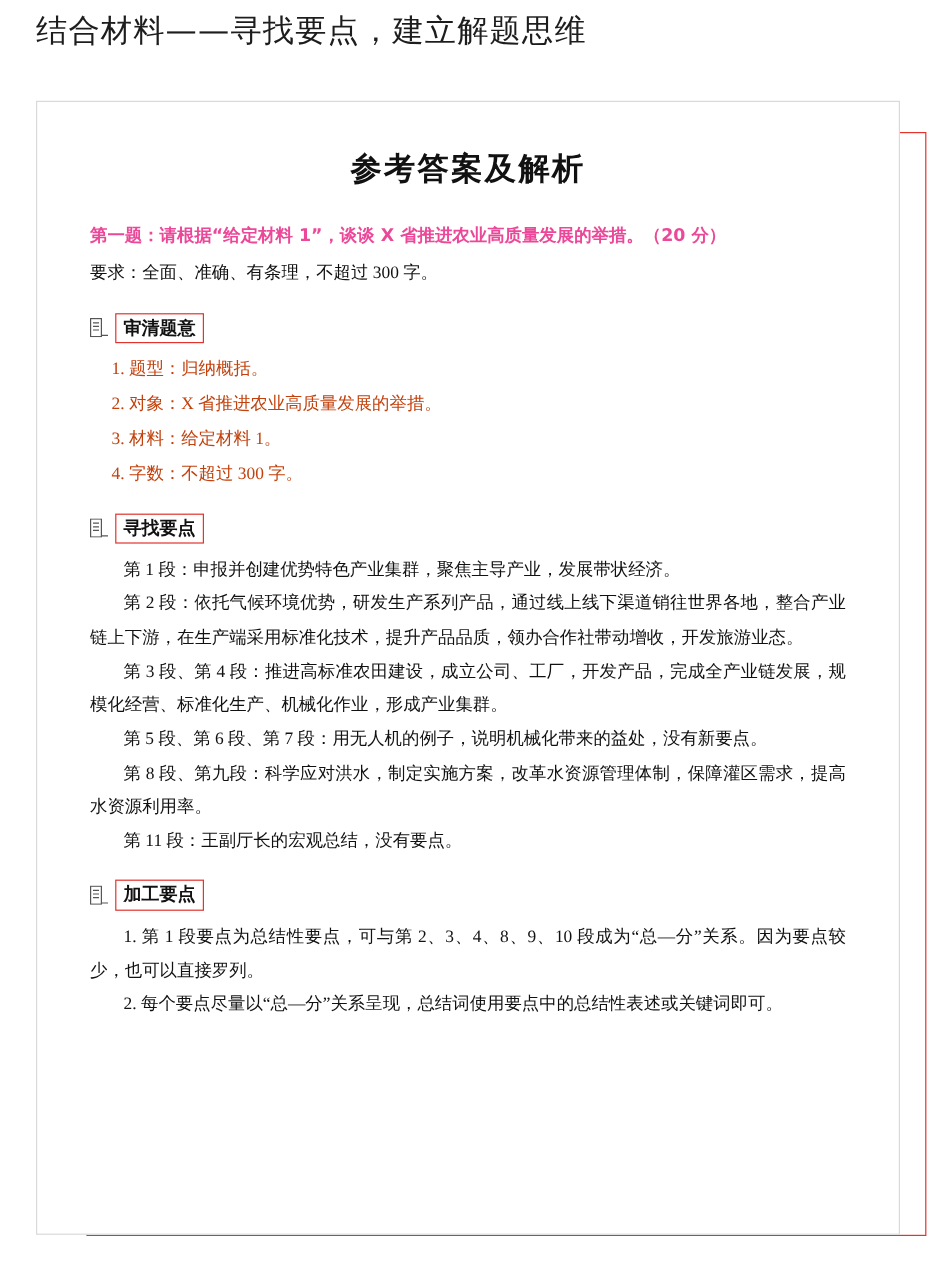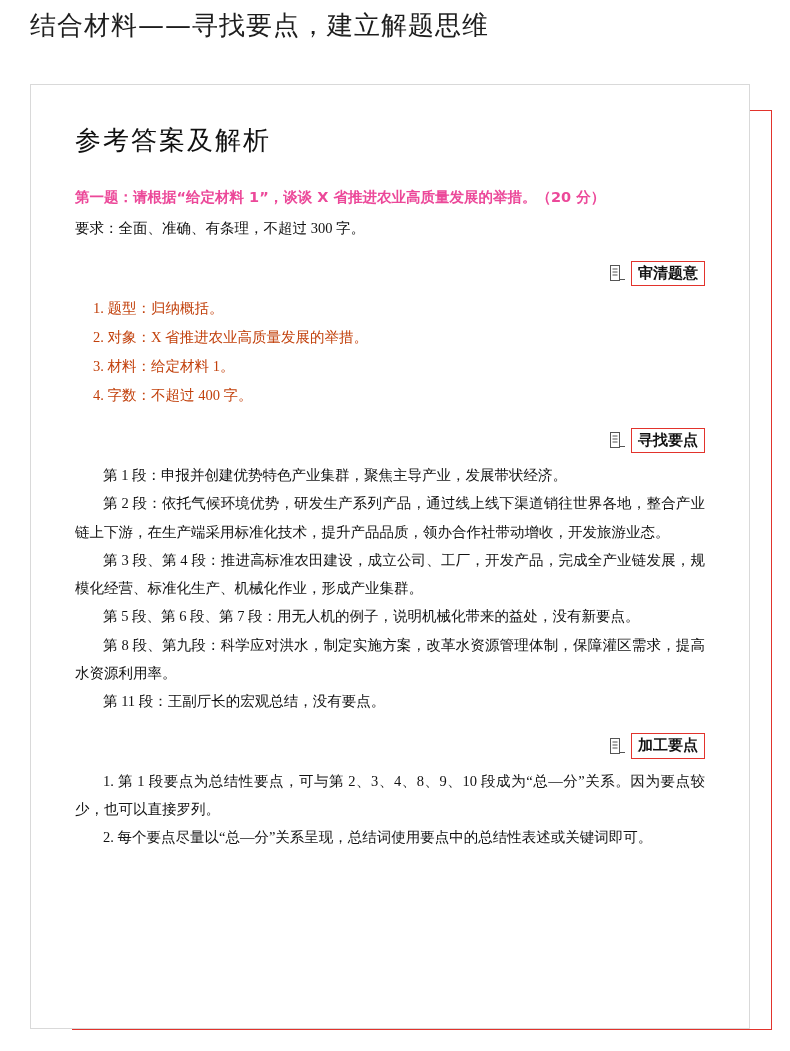--- a/index.html
+++ b/index.html
@@ -52,23 +52,23 @@
     box-sizing: border-box;
     box-shadow: 0 0 0 0 rgba(0,0,0,0);
     overflow: hidden;
   }
 
   .doc-inner {
     padding: 24px 44px 0 44px;
   }
 
   .doc-title {
-    text-align: left;
+    text-align: center;
     font-size: 26px;
-    font-weight: normal;
+    font-weight: bold;
     font-family: "DejaVu Serif", "Liberation Serif", serif;
     letter-spacing: 2px;
     margin: 14px 0 26px 0;
     color: #111;
   }
 
   .q-line {
     font-size: 14.5px;
     font-family: "DejaVu Sans", "Liberation Sans", sans-serif;
     font-weight: bold;
@@ -82,21 +82,20 @@
     line-height: 2.0;
     margin: 0 0 4px 0;
     color: #111;
   }
 
   
   .section-head {
     display: flex;
     align-items: center;
     margin: 18px 0 8px 0;
-    justify-content: flex-end;
   }
   .sec-icon {
     width: 15px;
     height: 16px;
     margin-right: 6px;
     flex: 0 0 auto;
     position: relative;
   }
   .sec-label {
     display: inline-block;
@@ -155,21 +154,21 @@
           <line x1="2.5" y1="10" x2="7.5" y2="10" stroke="#555555" stroke-width="1"></line>
           <line x1="10" y1="14.5" x2="15" y2="14.5" stroke="#555555" stroke-width="1"></line>
         </svg>
       </span>
       <span class="sec-label">审清题意</span>
     </div>
 
     <div class="item-line">1. 题型：归纳概括。</div>
     <div class="item-line">2. 对象：X 省推进农业高质量发展的举措。</div>
     <div class="item-line">3. 材料：给定材料 1。</div>
-    <div class="item-line">4. 字数：不超过 400 字。</div>
+    <div class="item-line">4. 字数：不超过 300 字。</div>
 
     <div class="section-head">
       <span class="sec-icon">
         <svg width="15" height="16" viewBox="0 0 15 16" xmlns="http://www.w3.org/2000/svg">
           <rect x="0.5" y="0.5" width="9" height="15" fill="#ffffff" stroke="#555555" stroke-width="1"></rect>
           <line x1="2.5" y1="4" x2="7.5" y2="4" stroke="#555555" stroke-width="1"></line>
           <line x1="2.5" y1="7" x2="7.5" y2="7" stroke="#555555" stroke-width="1"></line>
           <line x1="2.5" y1="10" x2="7.5" y2="10" stroke="#555555" stroke-width="1"></line>
           <line x1="10" y1="14.5" x2="15" y2="14.5" stroke="#555555" stroke-width="1"></line>
         </svg>

